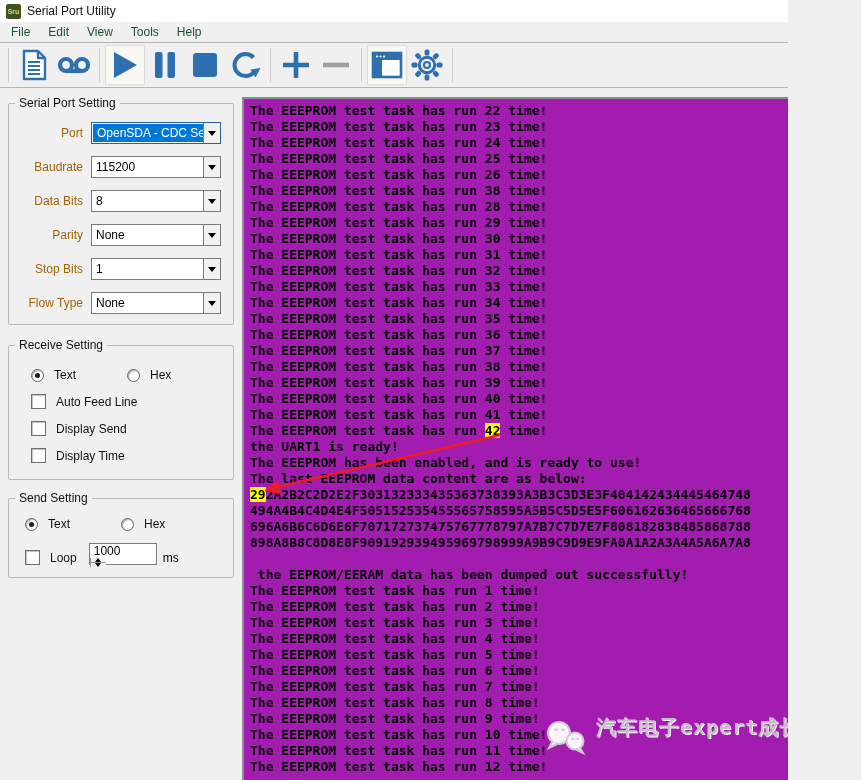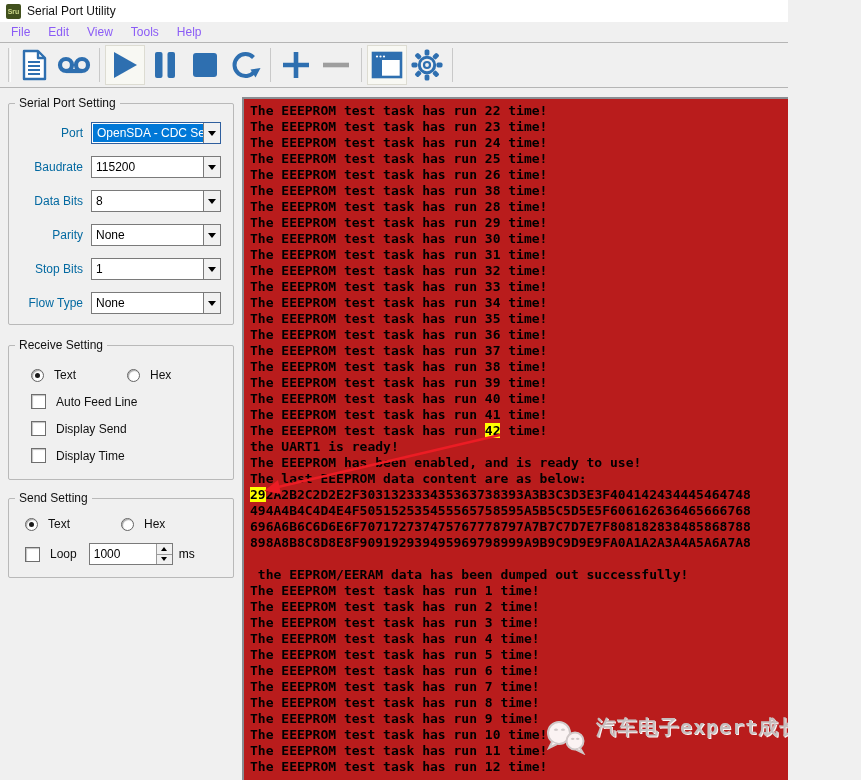--- a/index.html
+++ b/index.html
@@ -10,21 +10,21 @@
 
   
   .titlebar { height:22px; background:#ffffff; display:flex; align-items:center; padding-left:6px; gap:6px; flex:0 0 auto; }
   .app-icon { width:15px; height:15px; background:#41501d; color:#cdd98a; font-size:7px; font-weight:bold;
               display:flex; align-items:center; justify-content:center; border-radius:2px; }
   .title-text { font-size:12px; color:#111; }
 
   
   .menubar { height:21px; background:#f0f0f0; display:flex; align-items:center; padding-left:2px;
              border-bottom:1px solid #b5b5b5; flex:0 0 auto; }
-  .menu-item { padding:2px 9px; color:#8b5cf6; cursor:default; }
+  .menu-item { padding:2px 9px; color:#14532d; cursor:default; }
 
   
   .toolbar { height:45px; background:#f0f0f0; display:flex; align-items:center; padding-left:4px;
              border-bottom:1px solid #b5b5b5; flex:0 0 auto; }
   .tb-gripper { width:3px; height:34px; border-left:1px solid #c9c9c9; border-right:1px solid #fdfdfd; margin:0 3px 0 4px; }
   .tb-sep { width:1px; height:34px; background:#c9c9c9; margin:0 5px; }
   .tb-btn { width:40px; height:40px; display:flex; align-items:center; justify-content:center;
             border:1px solid transparent; background:transparent; }
   .tb-btn.checked { background:#f8f8f3; border:1px solid #dddcd2; }
   .tb-btn svg { display:block; }
@@ -32,50 +32,50 @@
   
   .content { flex:1; display:flex; background:#f0f0f0; overflow:hidden; }
   .left-panel { width:242px; flex:0 0 auto; padding-top:15px; }
 
   .groupbox { margin-left:8px; width:226px; border:1px solid #b9b9b9; border-radius:2px; position:relative;
               padding:6px 8px 10px 8px; background:#f0f0f0; }
   .groupbox .legend { position:absolute; top:-8px; left:6px; background:#f0f0f0; padding:0 4px; font-size:12px; color:#111; }
 
   .field-row { display:flex; align-items:center; margin-top:12px; }
   .field-row:first-of-type { margin-top:14px; }
-  .field-label { width:66px; text-align:right; margin-right:8px; color:#0369a1; }
+  .field-label { width:66px; text-align:right; margin-right:8px; color:#a16207; }
   .combo { width:130px; height:22px; border:1px solid #7a7a7a; background:#fff; display:flex; align-items:stretch; }
   .combo .combo-text { flex:1; display:flex; align-items:center; padding-left:4px; color:#000; overflow:hidden; white-space:nowrap; }
   .combo.selected { border:1px solid #2f5f9e; }
   .combo.selected .combo-text { background:#0078d7; color:#fff; margin:1px 0 1px 1px; }
   .combo .combo-btn { width:17px; border-left:1px solid #7a7a7a; background:#f1f1f1; display:flex; align-items:center; justify-content:center; }
   .combo .combo-btn::after { content:""; width:0; height:0; border-left:4px solid transparent; border-right:4px solid transparent; border-top:5px solid #000; }
 
   .radio { width:13px; height:13px; border-radius:50%; background:#fff; border:1px solid #646464;
            box-shadow: inset 1px 1px 1px rgba(0,0,0,.35); position:relative; flex:0 0 auto; }
   .radio.checked::after { content:""; position:absolute; left:3px; top:3px; width:5px; height:5px; border-radius:50%; background:#1a1a1a; }
   .checkbox { width:15px; height:15px; background:#fff; border:1px solid #6e6e6e;
               box-shadow: inset 1px 1px 1px rgba(0,0,0,.25); flex:0 0 auto; }
   .ctl-label { margin-left:10px; color:#111; }
 
-  .rc-row { display:flex; align-items:center; margin:12px 0 0 14px; }
+  .rc-row { display:flex; align-items:flex-end; margin:12px 0 0 14px; }
   .rc-row.radios { margin-top:16px; }
   .rc-row .half { display:flex; align-items:center; width:96px; }
 
-  .spin-wrap { display:flex; align-items:stretch; height:22px; margin-left:12px; border:1px solid #7a7a7a; background:#fff; }
+  .spin-wrap { display:flex; align-items:stretch; height:22px; margin-left:12px; border:1px solid #7a7a7a; background:#fff;flex-direction:column; }
   .spin-input { width:66px; border:0; outline:0; padding-left:4px; font-family:"Liberation Sans",sans-serif; font-size:12px; background:#fff; }
   .spin-btns { width:16px; display:flex; flex-direction:column; border-left:1px solid #9a9a9a; }
   .spin-btns .sb { flex:1; background:#f1f1f1; display:flex; align-items:center; justify-content:center; }
   .spin-btns .sb:first-child { border-bottom:1px solid #9a9a9a; }
   .spin-btns .sb.up::after { content:""; width:0; height:0; border-left:3px solid transparent; border-right:3px solid transparent; border-bottom:4px solid #000; }
   .spin-btns .sb.down::after { content:""; width:0; height:0; border-left:3px solid transparent; border-right:3px solid transparent; border-top:4px solid #000; }
   .unit { margin-left:6px; }
 
   
-  .terminal { flex:1; margin-top:9px; background:#b91c1c; border-top:2px solid #8a8d92; border-left:2px solid #8a8d92;
+  .terminal { flex:1; margin-top:9px; background:#a21caf; border-top:2px solid #8a8d92; border-left:2px solid #8a8d92;
               padding:4px 0 0 6px; position:relative; overflow:hidden;
               font-family:"DejaVu Sans Mono", monospace; font-weight:bold; font-size:13px; line-height:16px; color:#000; }
   .tline { white-space:pre; height:16px; }
   .hl { background:#ffff00; }
 
   .arrow-overlay { position:absolute; left:0; top:0; pointer-events:none; }
 
   .watermark { position:absolute; left:300px; top:620px; display:flex; align-items:flex-start; gap:8px; opacity:.95; }
   .wm-text { font-size:20px; color:#c7c7c7; letter-spacing:1px; text-shadow:1px 1px 0 #ffffff; white-space:nowrap; }
 </style>

